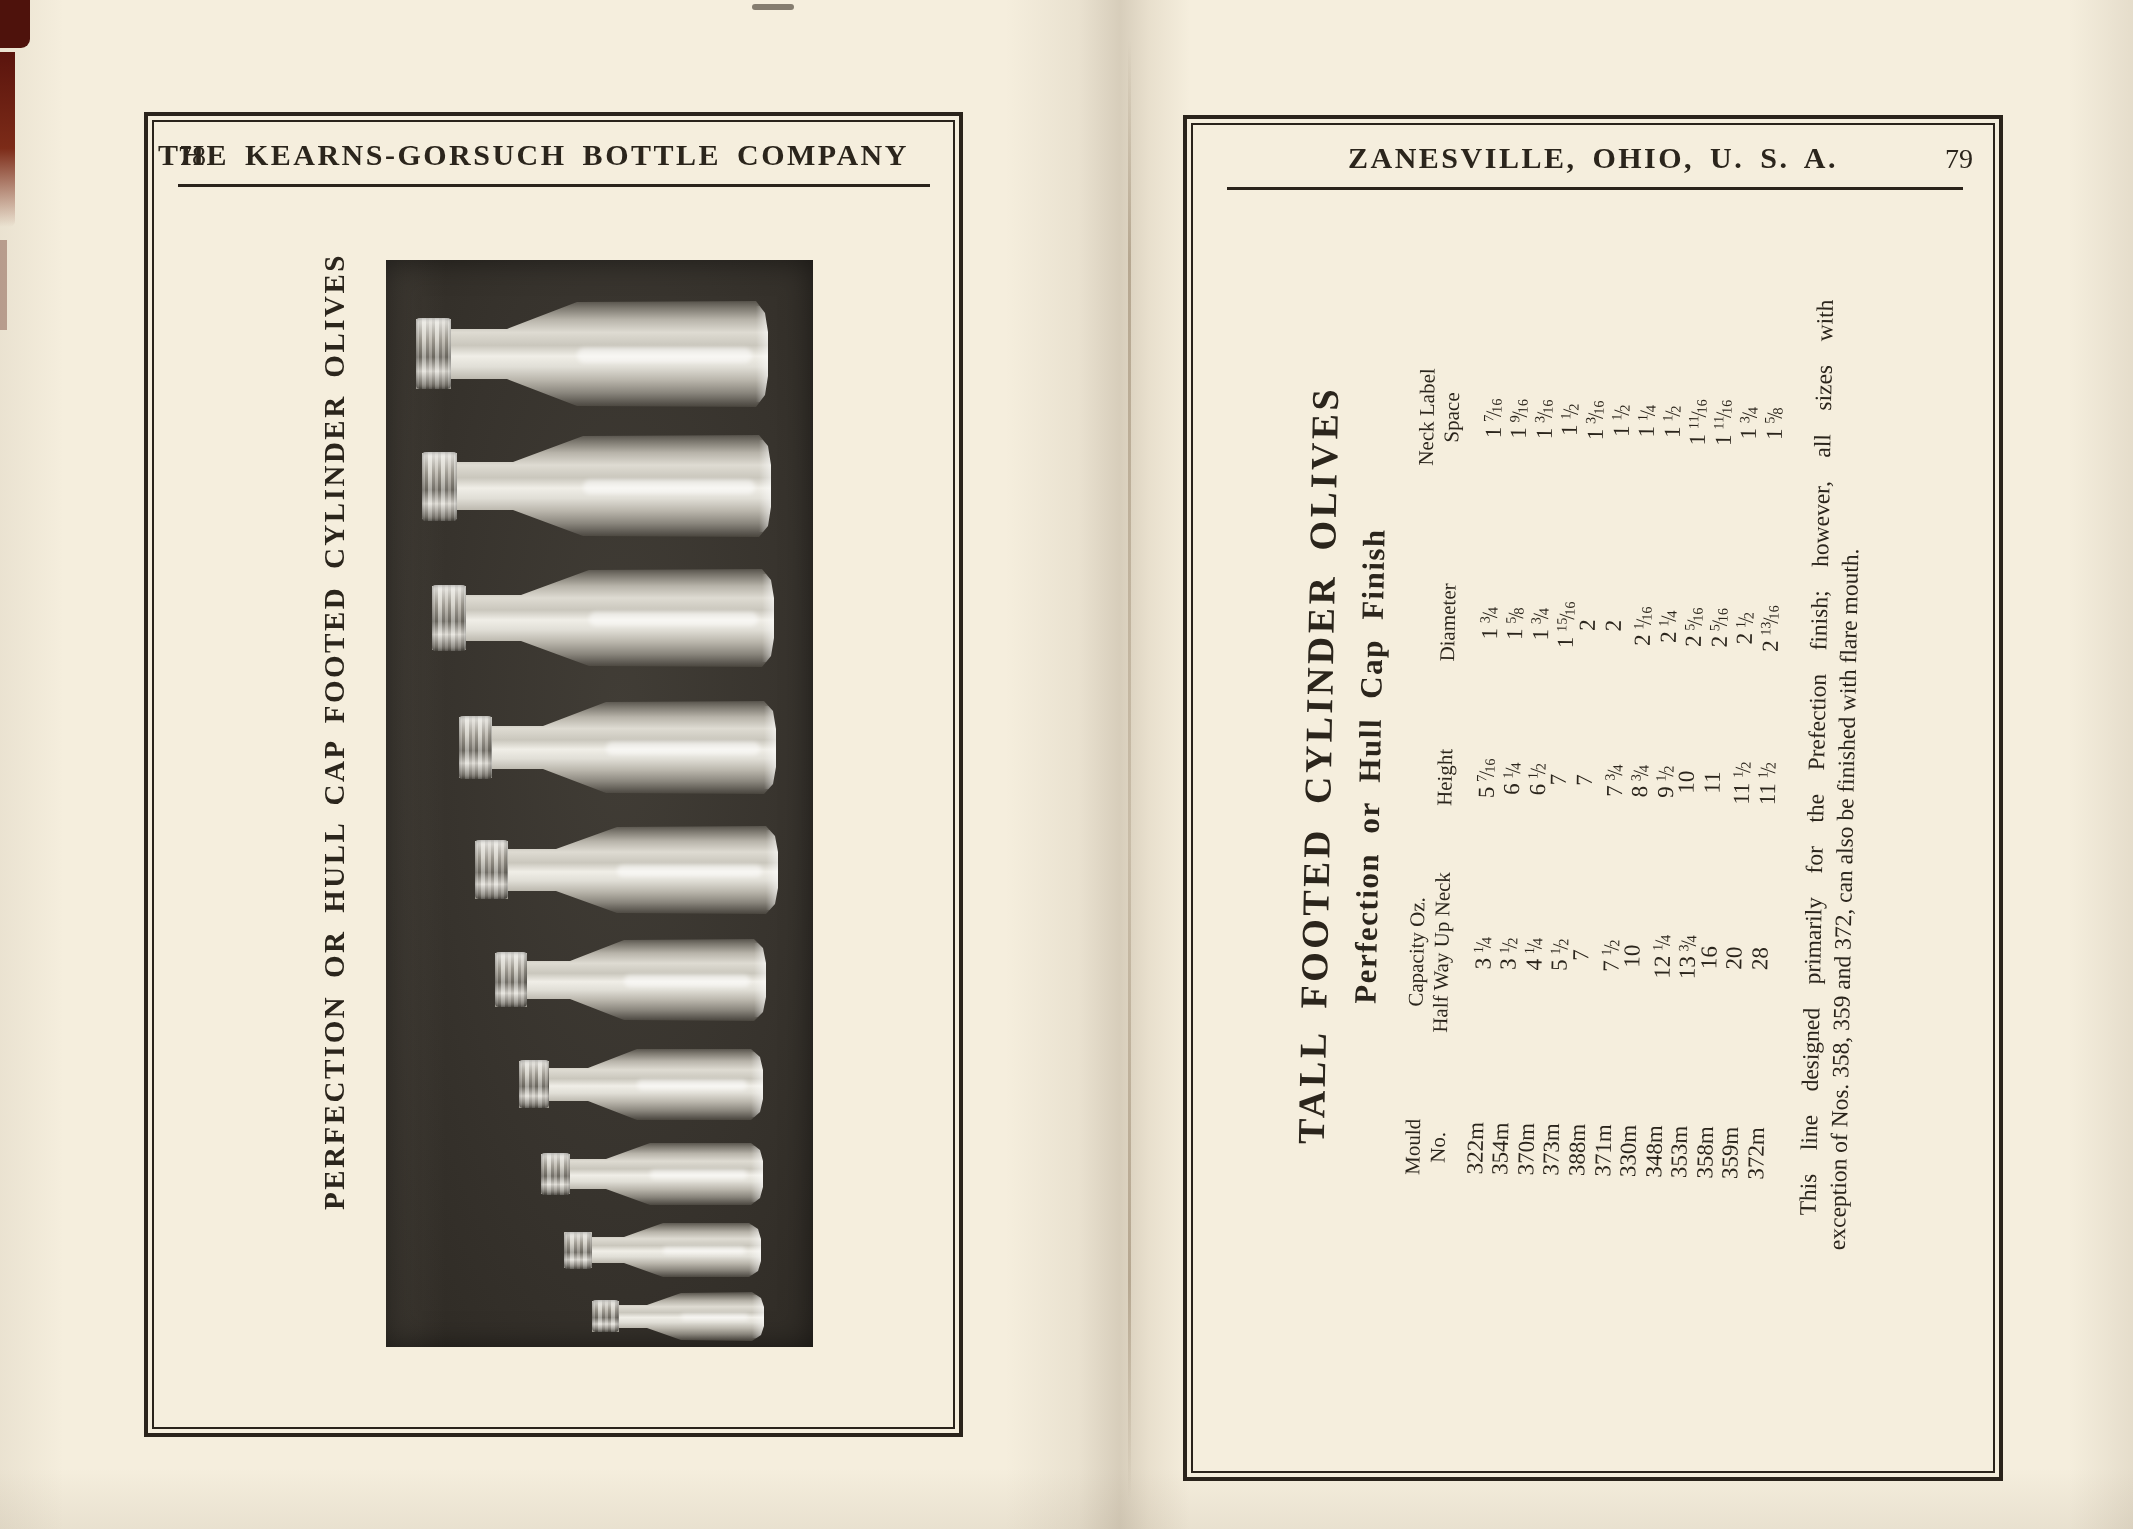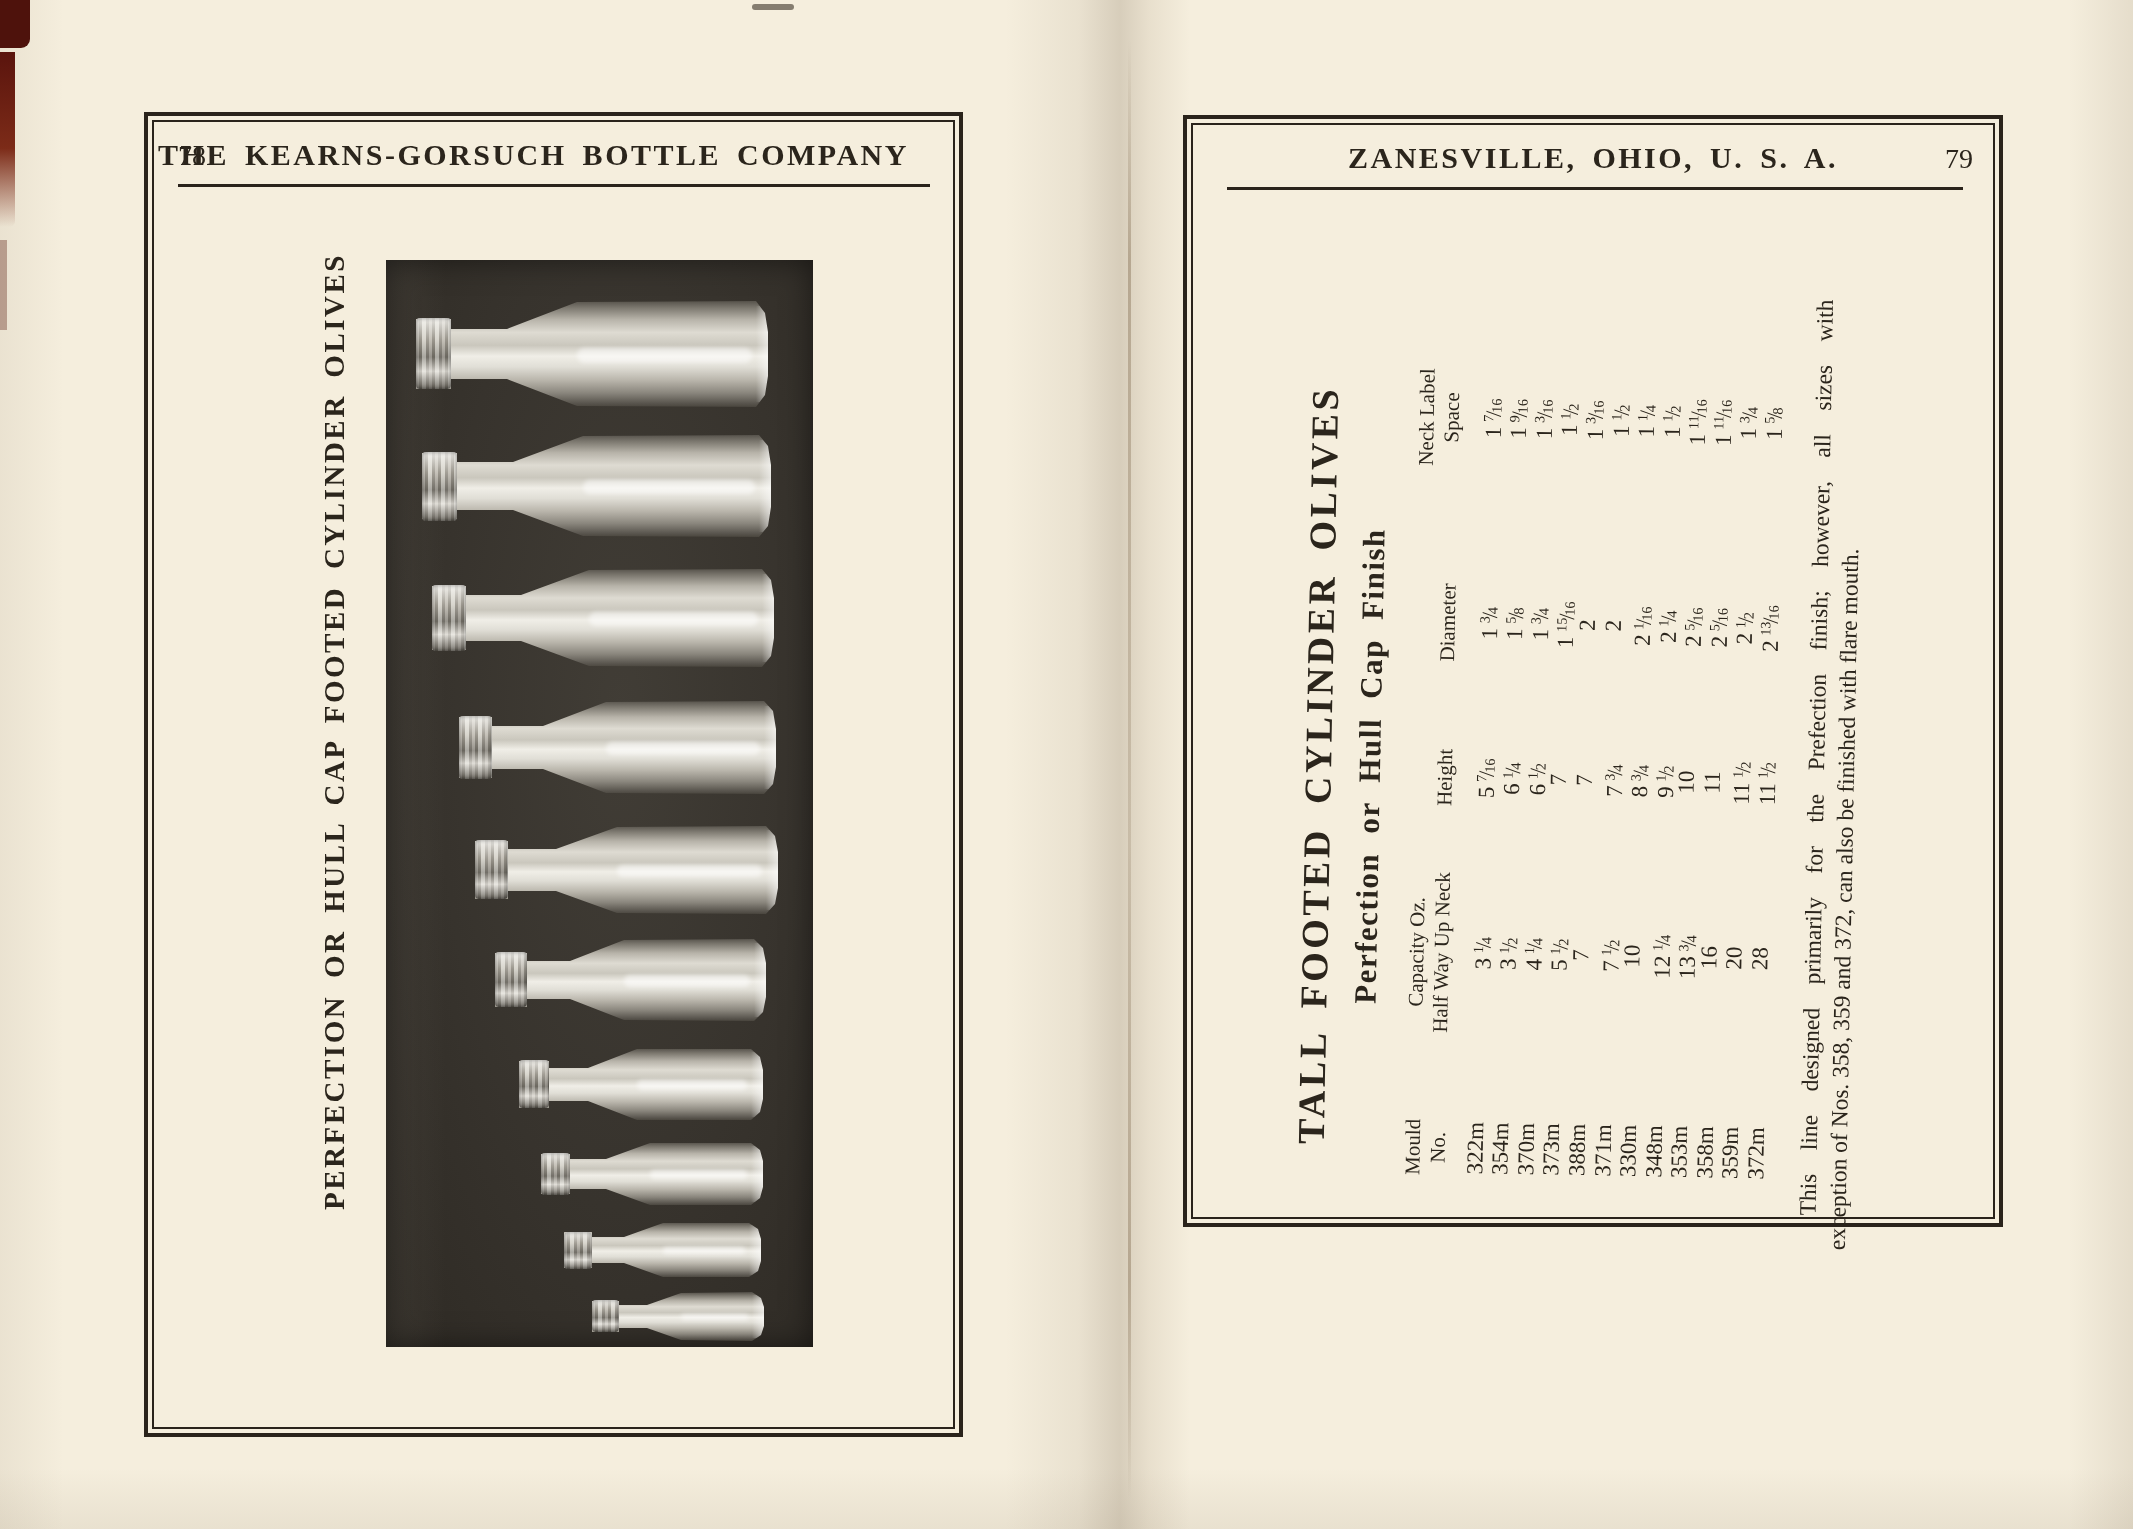--- a/index.html
+++ b/index.html
@@ -29,21 +29,21 @@
   .a1{left:0;top:0;width:30px;height:48px;background:#4e120c;border-radius:0 0 9px 0;}
   .a2{left:0;top:52px;width:15px;height:175px;
       background:linear-gradient(180deg,#5a140d,#7c2b18 55%,rgba(124,43,24,0));border-radius:0 0 6px 0;}
   .a3{left:752px;top:4px;width:42px;height:6px;background:rgba(40,32,22,.55);border-radius:3px;}
   .a4{left:0;top:240px;width:7px;height:90px;background:rgba(90,25,14,.35);}
 
   
   .page{position:absolute;border:4px solid #2a231b;padding:4px;box-sizing:border-box;}
   .page-frame{border:2px solid #2a231b;width:100%;height:100%;box-sizing:border-box;position:relative;}
   .page-78{left:144px;top:112px;width:819px;height:1325px;}
-  .page-79{left:1183px;top:115px;width:820px;height:1112px;font-family:Liberation Serif, serif;}
+  .page-79{left:1183px;top:115px;width:820px;height:1366px;font-family:Liberation Serif, serif;}
 
   .pg-header{position:absolute;top:16px;left:0;right:0;height:42px;}
   .pg-title{position:absolute;left:0;right:0;text-align:center;
     font-size:30px;font-weight:bold;letter-spacing:2.5px;word-spacing:6px;white-space:nowrap;}
   .page-78 .pg-title{left:-40px;}
   .pg-num{position:absolute;font-size:28px;top:2px;}
   .pg-num.numleft{left:24px;}
   .pg-num.numright{right:20px;}
   .header-rule{position:absolute;height:3px;background:#2a231b;}
   .page-78 .header-rule{top:62px;left:24px;width:752px;}

